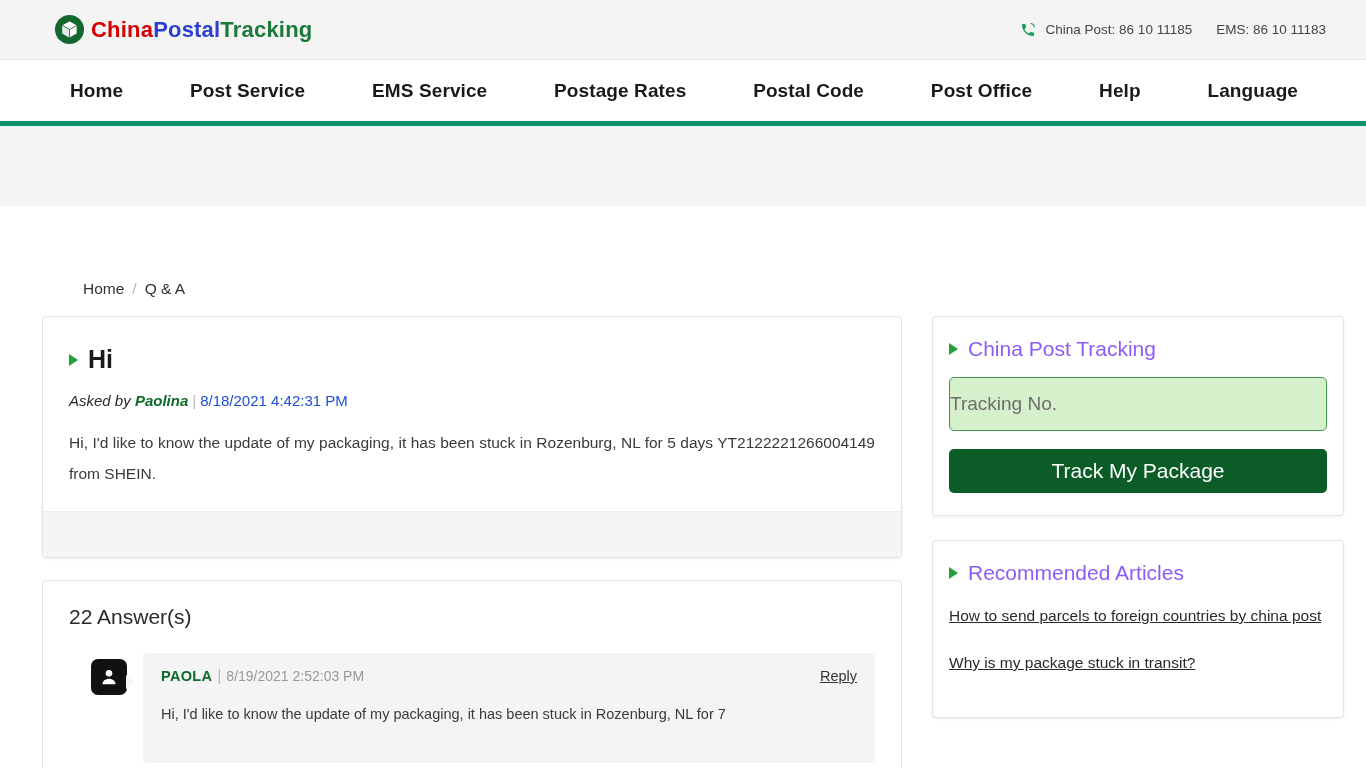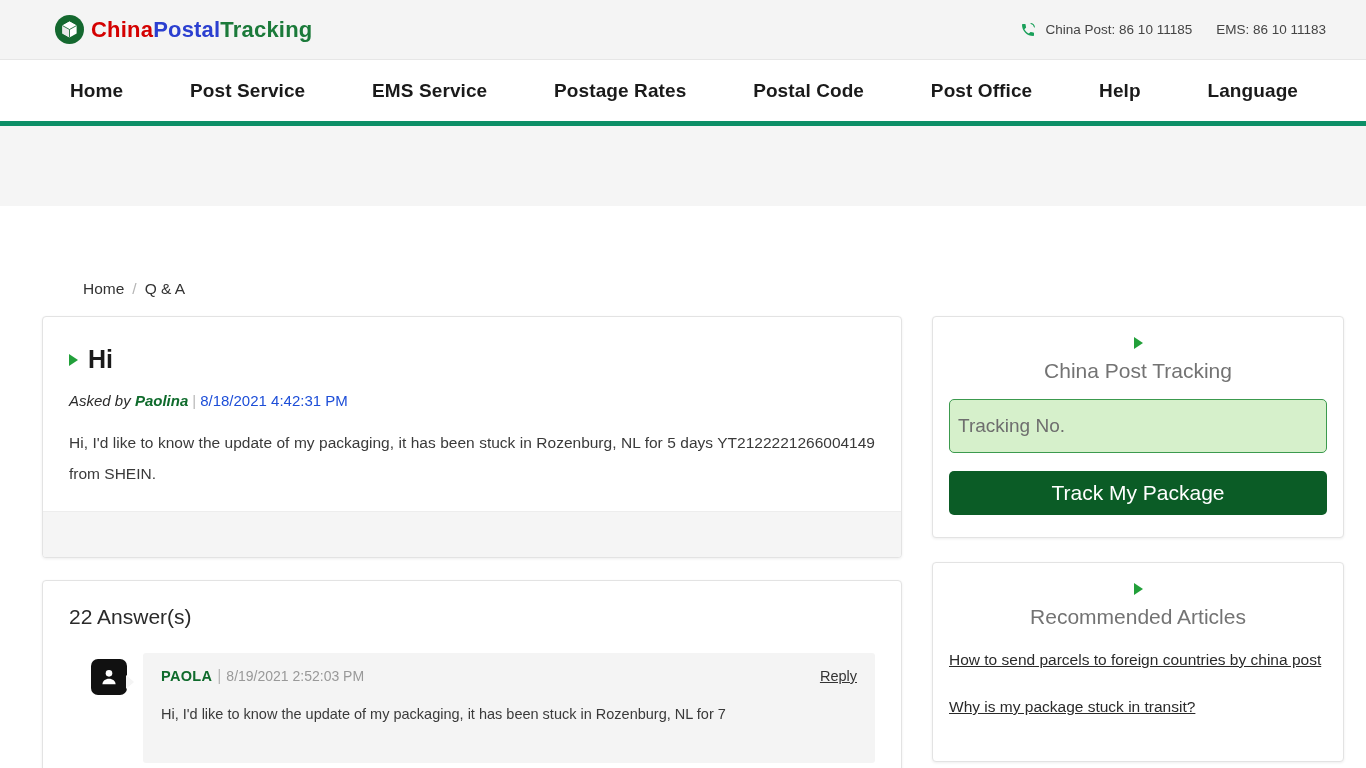--- a/index.html
+++ b/index.html
@@ -170,33 +170,32 @@
     text-decoration: underline; cursor: pointer;
   }
   .a-text {
     margin: 16px 0 0 0;
     font-size: 14.5px; line-height: 27px; color: #3a3a3a;
   }
 
   
   .side-card { padding: 20px 16px 22px 16px; }
   .side-title {
-    font-size: 21px; color: #737373;
+    font-size: 21px; color: #8b5cf6;
     display: flex; align-items: center; gap: 10px;
     margin: 0 0 16px 0;
-    flex-direction: column;
   }
   .track-input {
     display: block;
     width: 100%;
     height: 54px;
     background: #d6f0cb;
     border: 1px solid #3c9a4e;
     border-radius: 5px;
-    padding: 0 8px;
+    padding: 0 0;
     font-size: 19px;
     color: #5c5c5c;
     font-family: "Liberation Sans", sans-serif;
     outline: none;
   }
   .track-input::placeholder { color: #6e6e6e; opacity: 1; }
   .track-btn {
     display: block;
     width: 100%;
     height: 44px;

